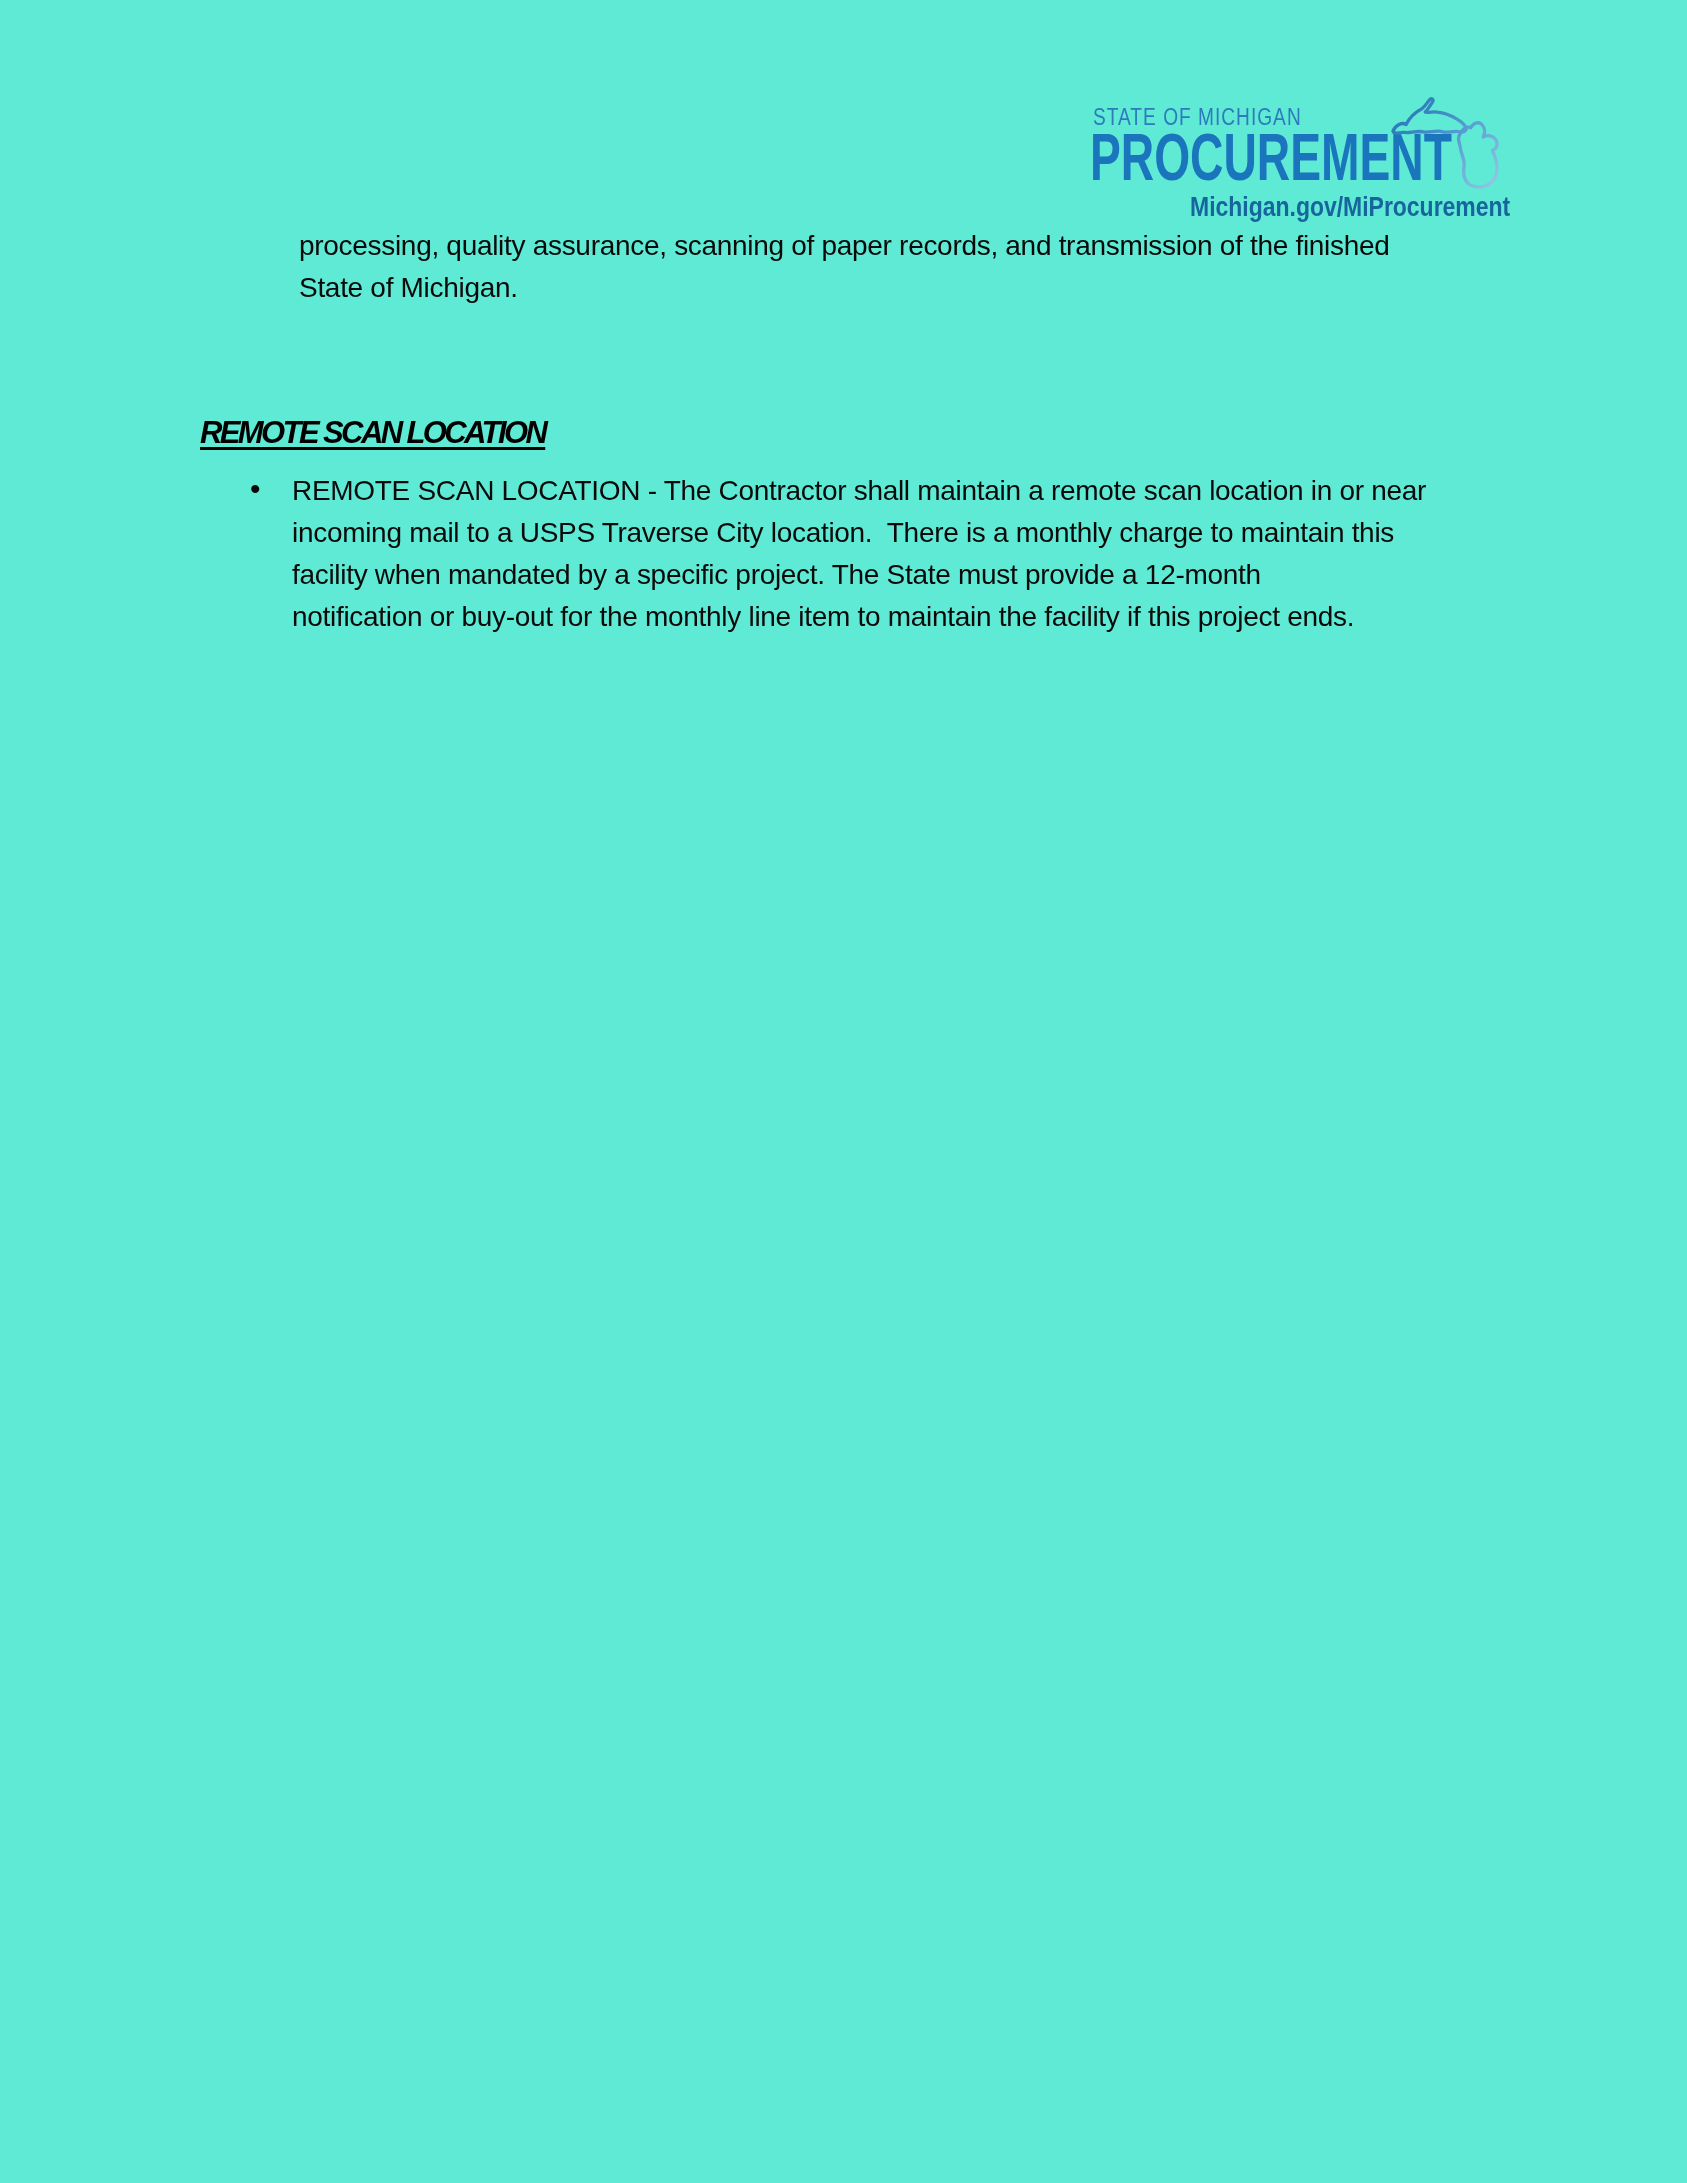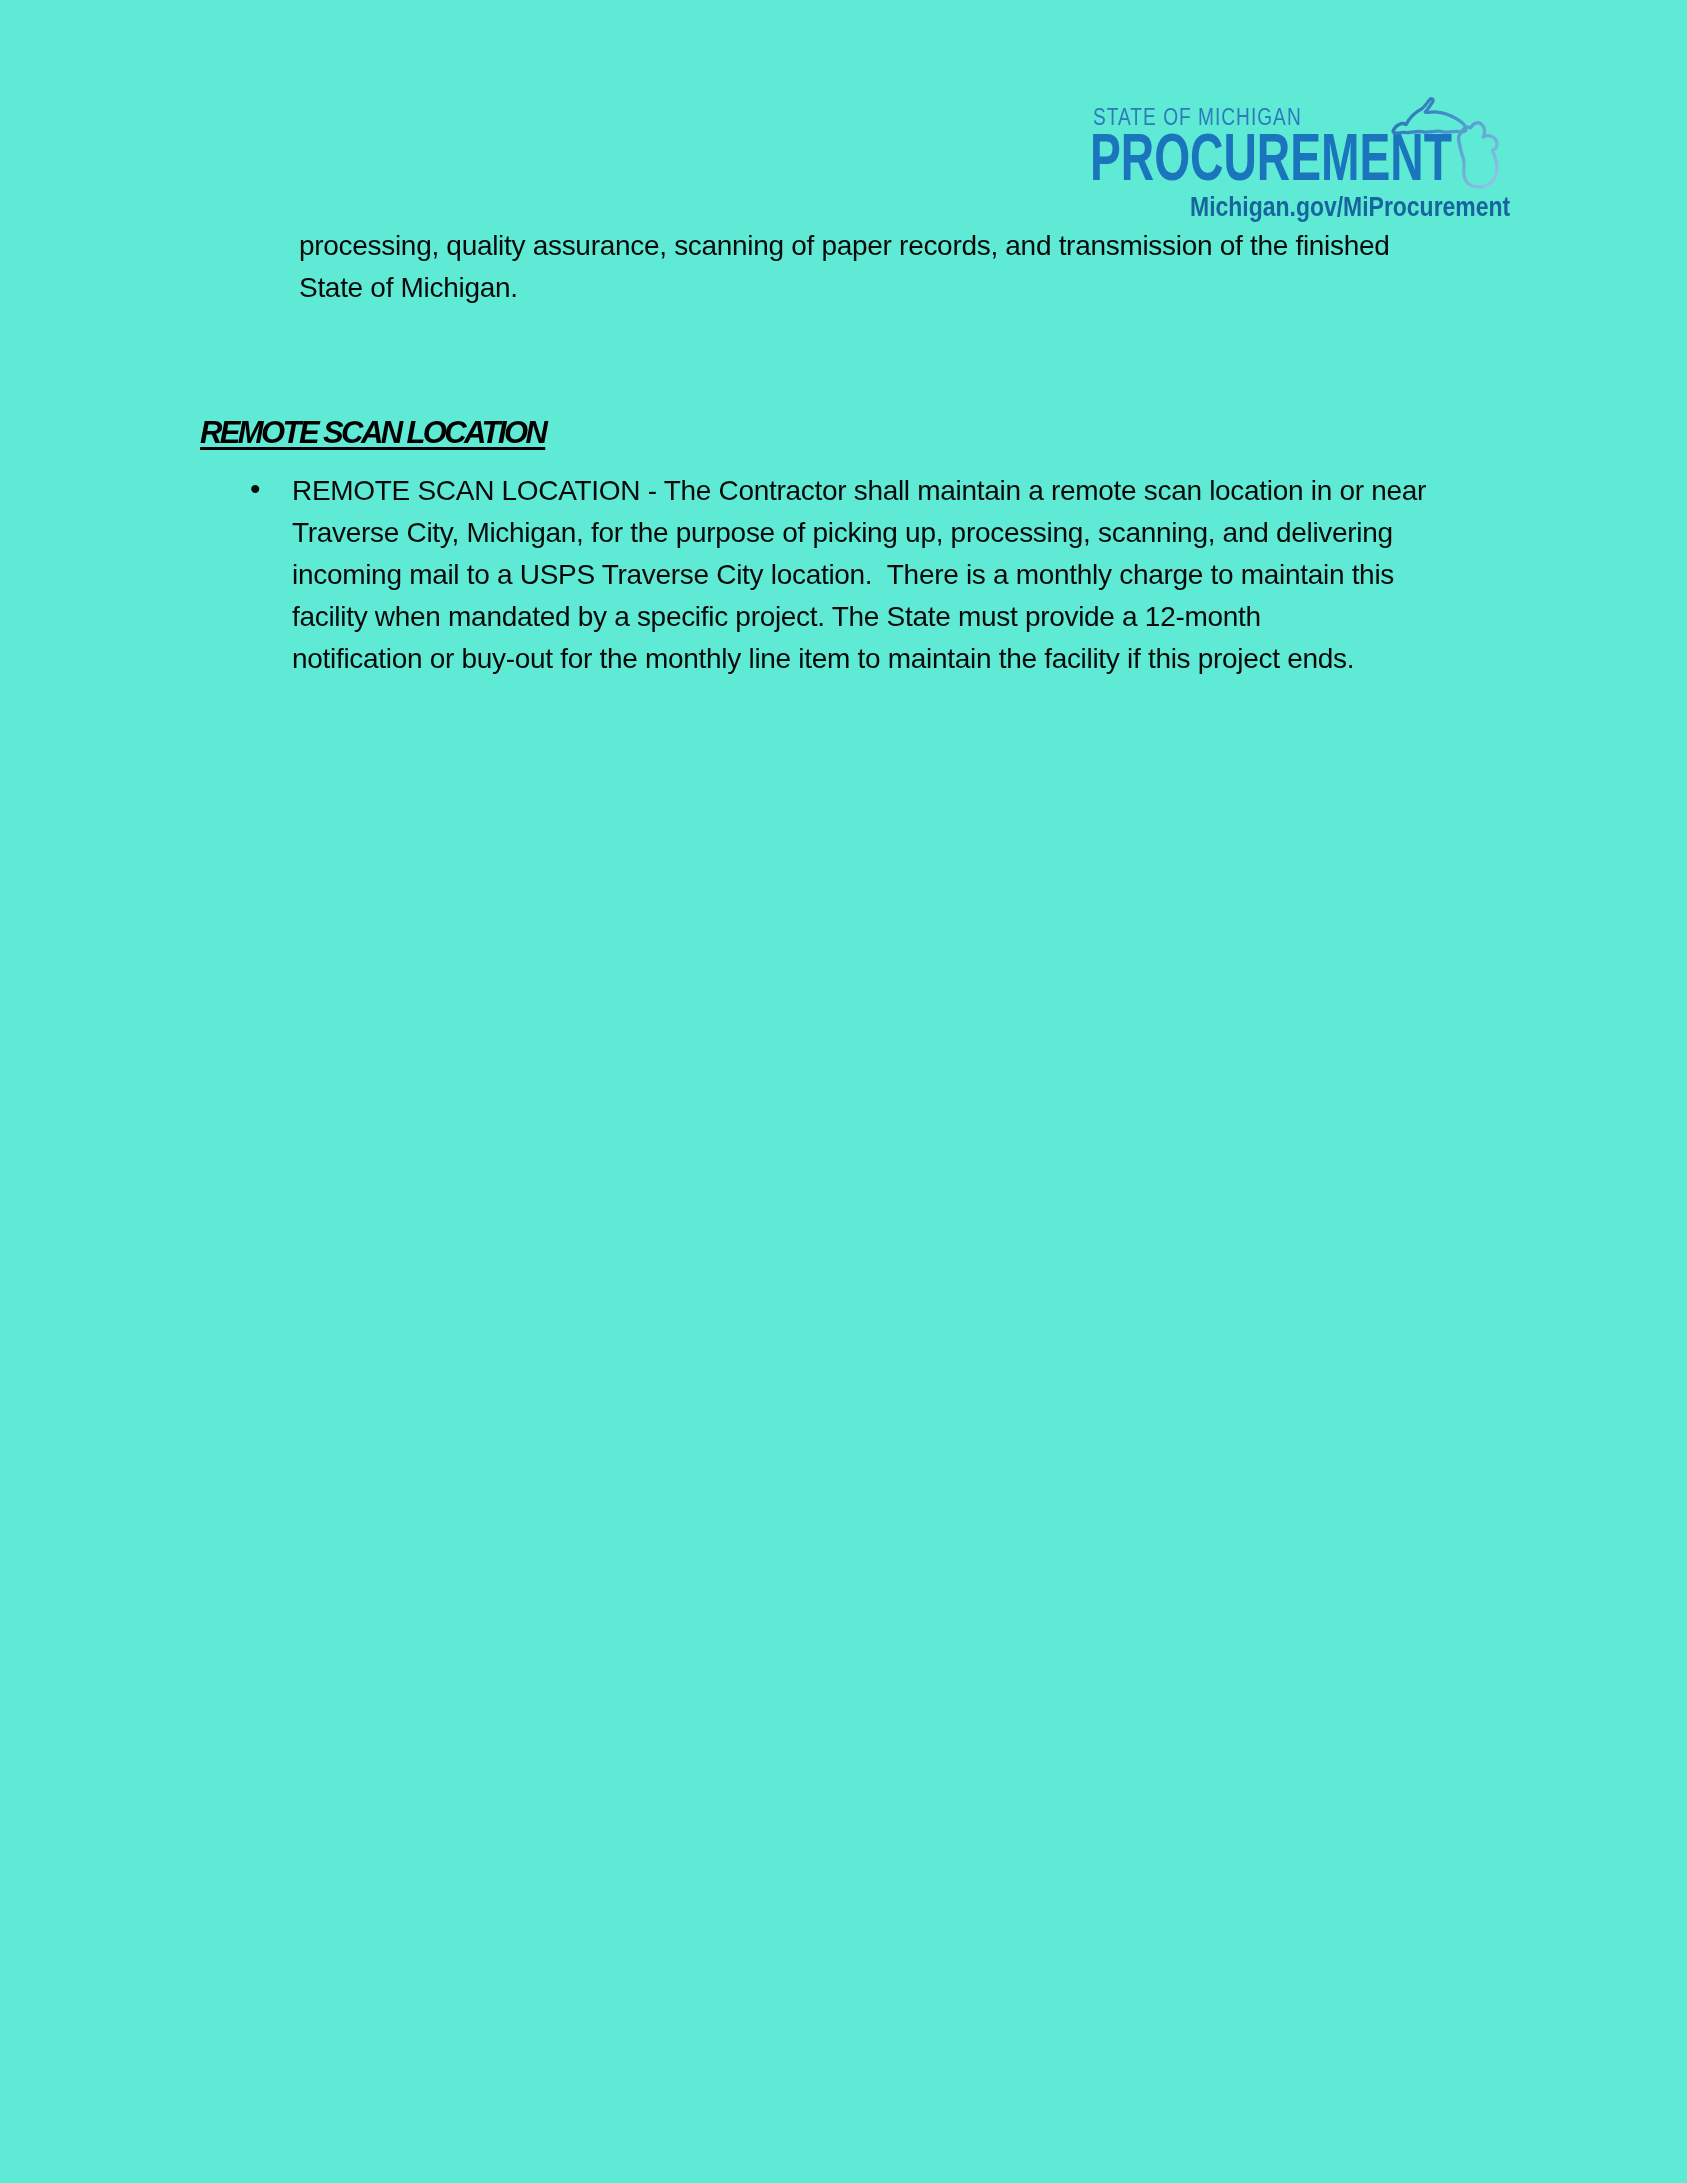--- a/index.html
+++ b/index.html
@@ -133,20 +133,19 @@
   <div class="para">
       <div class="line">processing, quality assurance, scanning of paper records, and transmission of the finished</div>
       <div class="line">State of Michigan.</div>
     </div>
 
   <div class="heading">REMOTE SCAN LOCATION</div>
 
   <div class="bullet-marker">•</div>
   <div class="bullet-text">
       <div class="line">REMOTE SCAN LOCATION - The Contractor shall maintain a remote scan location in or near</div>
-      <div class="line">Traverse City, Michigan, for the purpose of picking up, processing, scanning, and delivering</div>
       <div class="line">incoming mail to a USPS Traverse City location.  There is a monthly charge to maintain this</div>
       <div class="line">facility when mandated by a specific project. The State must provide a 12-month</div>
       <div class="line">notification or buy-out for the monthly line item to maintain the facility if this project ends.</div>
     </div>
 
 </div>
 
 
 </body></html>

